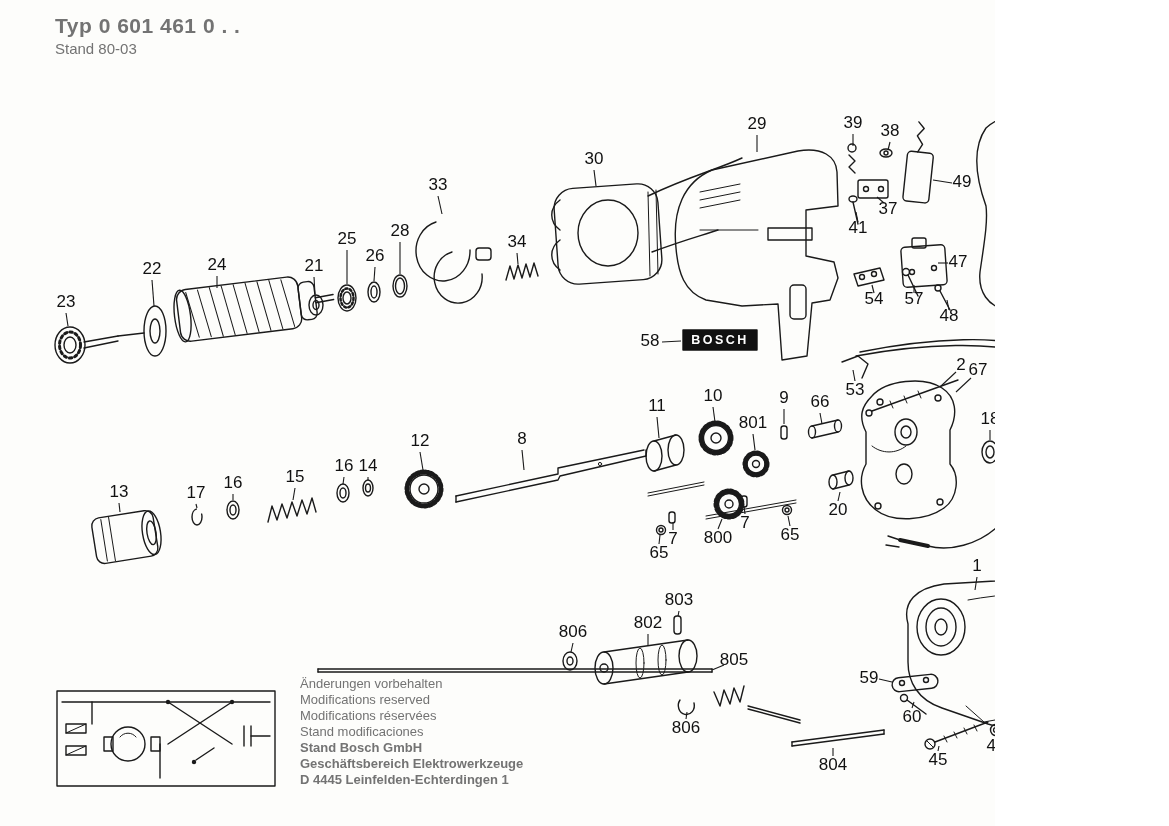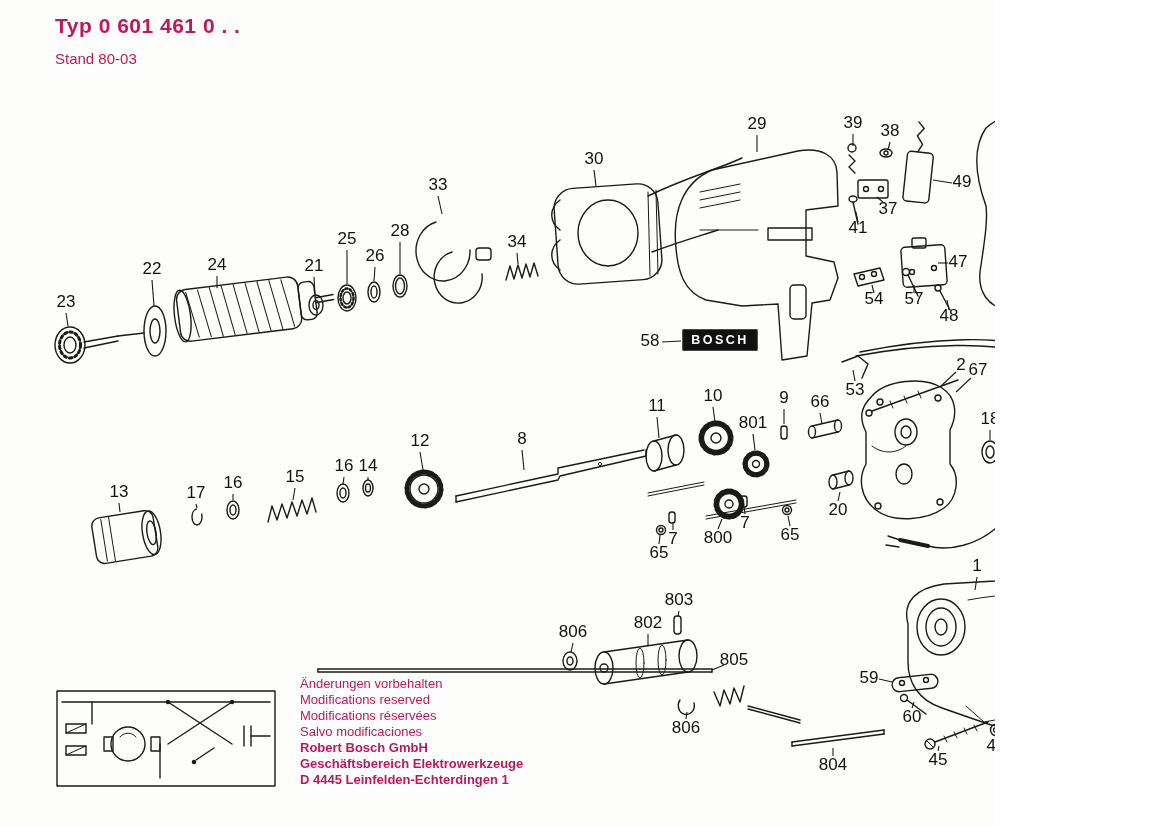--- a/index.html
+++ b/index.html
@@ -1,24 +1,24 @@
 <!DOCTYPE html>
 <html><head>
 <meta charset="utf-8">
 <style>
   * { margin:0; padding:0; box-sizing:border-box; }
   html,body { background:#ffffff; }
   .page {
     position:relative; width:995px; height:826px;
-    background:#fdfdfb; color:#be185d;
+    background:#fdfdfb; color:#737373;
     font-family:"Liberation Sans", sans-serif; overflow:hidden;
   }
   .header { position:absolute; left:55px; top:14px; }
   .typ-line { font-size:21px; font-weight:bold; letter-spacing:.5px; }
-  .stand-line { font-size:15px; margin-top:12px; }
+  .stand-line { font-size:15px; margin-top:2px; }
   .footer { position:absolute; left:300px; top:676px; font-size:13px; line-height:16px; }
   .footer .company { font-weight:bold; }
   svg.diagram { position:absolute; left:0; top:0; }
   #drawing { stroke:#1a1a1a; fill:none; stroke-width:1.4; stroke-linecap:round; stroke-linejoin:round; }
   #drawing .teeth { stroke-width:5; stroke-dasharray:2.2 2.6; }
   #drawing .thin { stroke-width:1; }
   #drawing .dot { fill:#1a1a1a; stroke:none; }
   #drawing .brand-box { fill:#111; stroke:#111; }
   .brand-text { font-size:12.5px; font-weight:bold; fill:#fff; stroke:none;
     letter-spacing:2.5px; text-anchor:middle; dominant-baseline:middle;
@@ -528,19 +528,19 @@
         <text x="996" y="747" class="callout">46</text>
         <line x1="833" y1="756" x2="833" y2="748" class="leader"></line>
         <text x="833" y="766" class="callout">804</text>
       </g>
   </svg>
 
   <div class="footer">
     <div>Änderungen vorbehalten</div>
     <div>Modifications reserved</div>
     <div>Modifications réservées</div>
-    <div>Salvo modificaciones</div>
-    <div class="company">Robert Bosch GmbH</div>
+    <div>Stand modificaciones</div>
+    <div class="company">Stand Bosch GmbH</div>
     <div class="company">Geschäftsbereich Elektrowerkzeuge</div>
     <div class="company">D 4445 Leinfelden-Echterdingen 1</div>
   </div>
 
 </div>
 
 </body></html>

